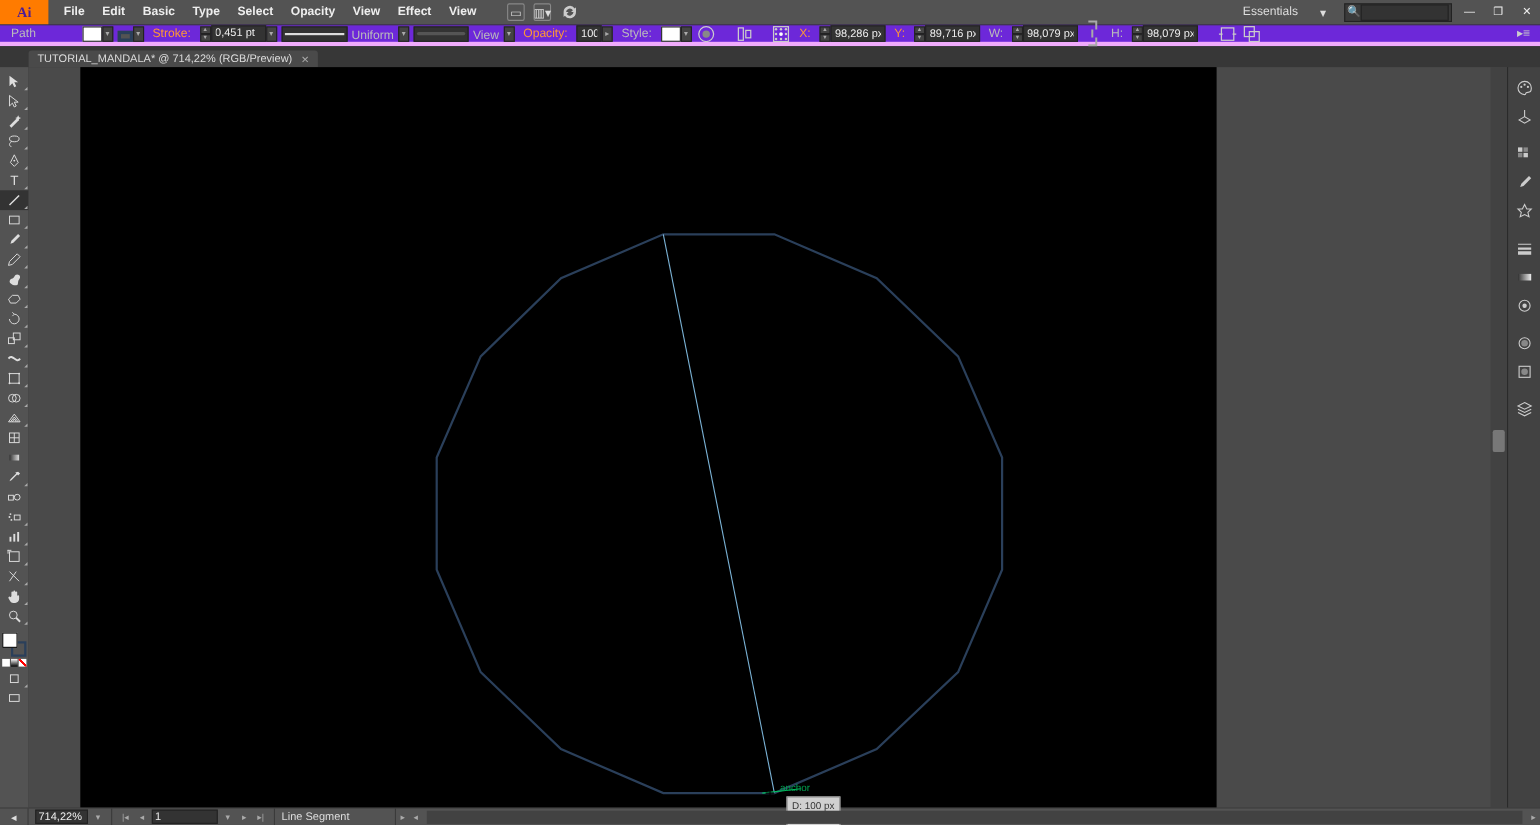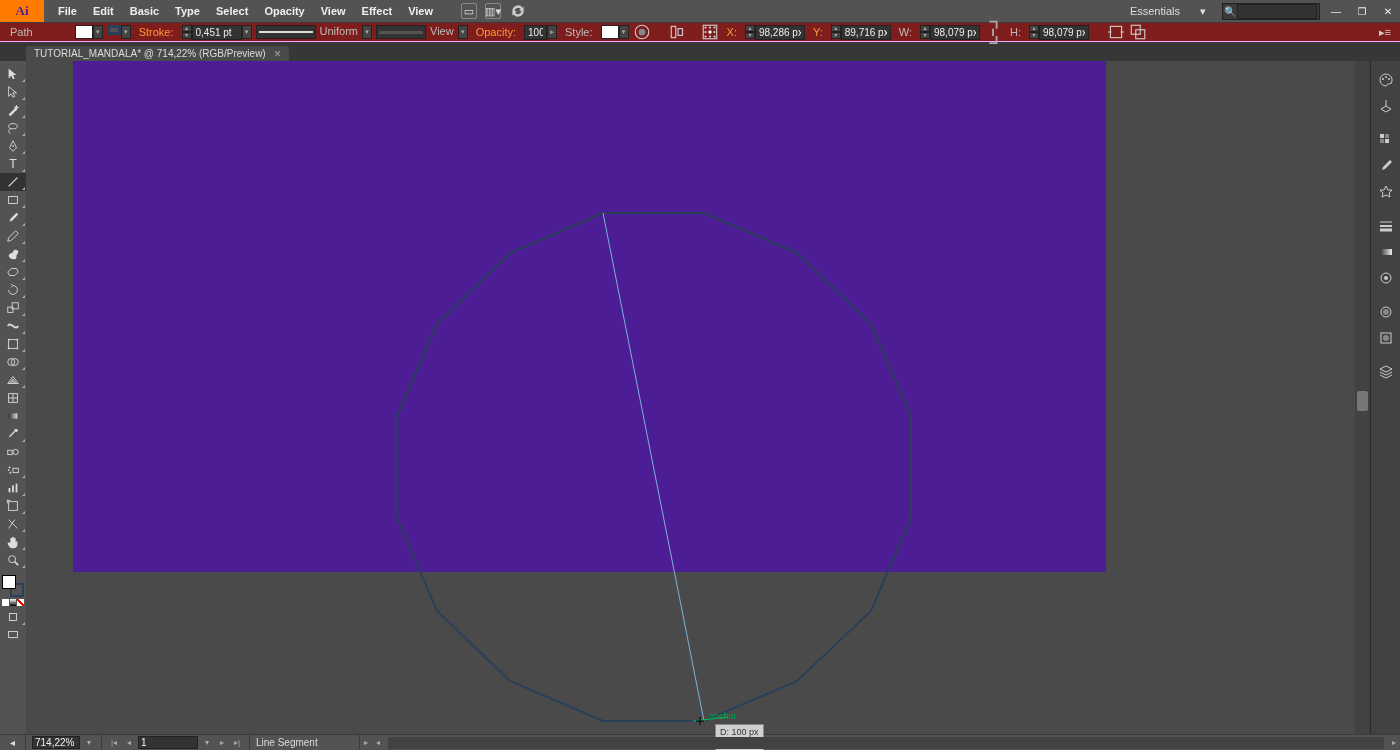--- a/index.html
+++ b/index.html
@@ -11,34 +11,34 @@
 .menu-items { display: flex; gap: 0; margin-left: 6px; font-weight: bold; }
 .menu-item { padding: 3px 8px; cursor: pointer; color: #eee; }
 .menubar-right { margin-left: auto; display: flex; align-items: center; gap: 6px; padding-right: 2px; }
 .workspace-label { color: #ddd; padding: 2px 10px; display:flex; align-items:flex-start; gap:20px;}
 .search-box { background: #333; border: 1px solid #222; width: 80px; height: 15px; }
 .win-btn { width: 20px; height: 14px; display:flex; align-items:center; justify-content:center; color:#eee; font-size:10px;}
 .menubar-extra { display:flex; align-items:center; gap:8px; margin-left:20px;}
 .extra-icon { width:16px; height:16px; border:1px solid #888; border-radius:2px; display:flex; align-items:center; justify-content:center;}
 
 
-.controlbar { height: 20px; background: #7f1d1d; border-top:1px solid #3a3a3a; border-bottom:1px solid #f0abfc; display:flex; align-items:center; padding:0 6px; gap:4px;}
+.controlbar { height: 20px; background: #6d28d9; border-top:1px solid #3a3a3a; border-bottom:4px solid #f0abfc; display:flex; align-items:center; padding:0 6px; gap:4px;}
 .ctrl-label { color:#bbb; padding:0 4px;}
 .ctrl-label.orange { color:#ff9933; }
 .ctrl-swatch { width:18px; height:14px; border:1px solid #222;}
 .ctrl-swatch.white{background:#fff;}
 .ctrl-input { background:#333; border:1px solid #222; color:#eee; height:15px; padding:0 3px; font-size:10px; width:50px;}
 .stroke-profile { width:60px; height:14px; background:#333; border:1px solid #222; display:flex; align-items:center;}
 .stroke-profile::before{content:"";display:block;width:100%;height:2px;background:#ddd;margin:0 2px;}
 .brush-profile { width:50px; height:14px; background:#333; border:1px solid #222; display:flex; align-items:center;}
 .brush-profile::before{content:"";display:block;width:100%;height:3px;background:#555;margin:0 2px;border-radius:2px;}
 .ctrl-stepper{display:flex;flex-direction:column;width:10px;}
 .ctrl-step{height:7px;background:#444;border:1px solid #222;font-size:6px;line-height:5px;text-align:center;color:#aaa;}
 .dd-arrow{width:10px;height:14px;background:#444;border:1px solid #222;display:flex;align-items:center;justify-content:center;font-size:7px;color:#aaa;}
-.ctrl-group{display:flex;align-items:flex-start;gap:0;}
+.ctrl-group{display:flex;align-items:flex-end;gap:0;}
 .ctrl-icon{width:18px;height:16px;display:flex;align-items:center;justify-content:center;color:#ccc;}
 .spacer{flex:1;}
 
 
 .tabbar { height: 19px; background: #373737; display:flex; align-items:flex-end; padding-left:26px;}
 .doc-tab { background:#4a4a4a; padding:2px 8px; font-size:10px; color:#ddd; display:flex; align-items:center; gap:8px; border-top-left-radius:3px; border-top-right-radius:3px;}
 .tab-close{font-size:9px;color:#aaa;}
 
 
 .main { display:flex; height: calc(750px - 22px - 20px - 19px - 16px); }
@@ -52,21 +52,21 @@
 .cp-fill{position:absolute;left:0;top:0;width:14px;height:14px;background:#fff;border:1px solid #000;}
 .cp-stroke{position:absolute;right:0;bottom:0;width:14px;height:14px;background:#535353;border:2px solid #2a3f5a;}
 .cp-below{display:flex;gap:1px;margin-top:2px;}
 .cp-b{width:7px;height:7px;}
 .cp-b.c1{background:#fff;}
 .cp-b.c2{background:linear-gradient(#fff,#000);}
 .cp-b.c3{background:#fff;position:relative;}
 .cp-b.c3::after{content:"";position:absolute;inset:0;background:linear-gradient(to top right,transparent 40%,red 40%,red 60%,transparent 60%);}
 
 .canvas-wrap{flex:1;position:relative;background:#4a4a4a;}
-.artboard{position:absolute;left:47px;top:0;width:1033px;height:511px;background:#4c1d95;}
+.artboard{position:absolute;left:47px;top:0;width:1033px;height:673px;background:#000000;}
 .v-scroll{position:absolute;right:0;top:0;bottom:0;width:15px;background:#424242;}
 .v-thumb{position:absolute;left:2px;width:11px;top:330px;height:20px;background:#777;border-radius:2px;}
 
 
 .panels{width:30px;background:#424242;display:flex;flex-direction:column;gap:0;border-left:1px solid #2a2a2a;padding-top:6px;}
 .panel-icon{width:30px;height:26px;display:flex;align-items:center;justify-content:center;color:#ccc;}
 .panel-icon svg{width:16px;height:16px;}
 .panel-gap{height:8px;}
 
 

